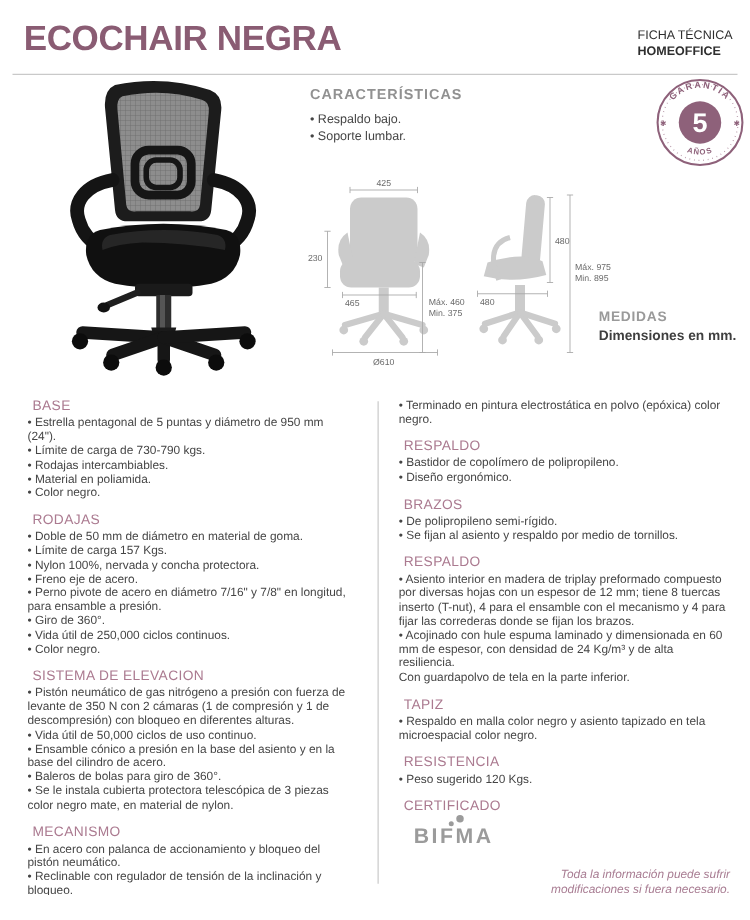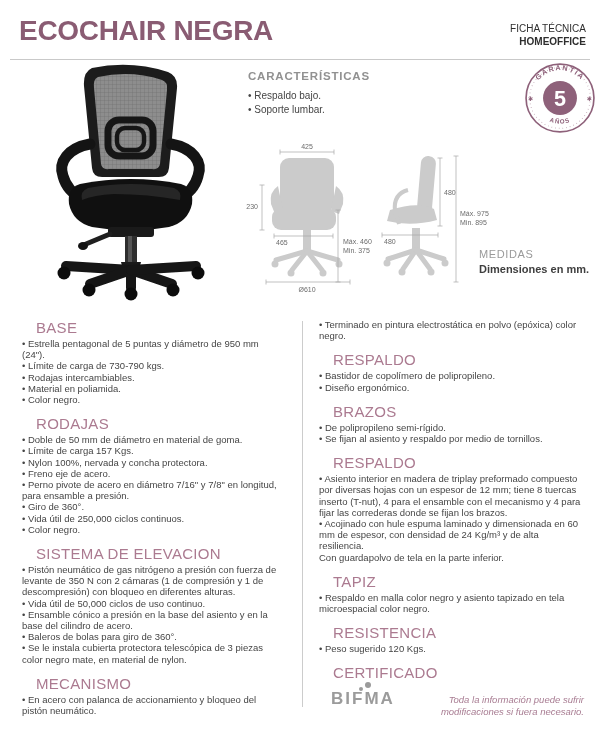--- a/index.html
+++ b/index.html
@@ -3,49 +3,49 @@
 <meta charset="utf-8">
 <style>
   * { margin:0; padding:0; box-sizing:border-box; }
   html,body { background:#ffffff; }
   .page {
     position:relative; width:600px; height:716px; background:#fff; overflow:hidden;
     font-family:"Liberation Sans", sans-serif; color:#454545;padding-left:36px;
   }
   .title { position:absolute; left:19px; top:15px; font-size:28px; font-weight:bold;
            color:#8a5c73; letter-spacing:-0.3px; }
-  .doc-meta { position:absolute; right:14px; top:22px; text-align:right; font-size:10px;
+  .doc-meta { position:absolute; right:14px; top:22px; font-size:10px;
               color:#2e2e2e; line-height:1.3; }
   .doc-meta .brand { font-weight:bold; }
   .header-rule { position:absolute; left:10px; top:59px; width:580px; height:1px; background:#c9c9c9; }
 
   .chair-photo { position:absolute; left:28px; top:64px; width:206px; height:240px; }
   .chair-photo svg { width:100%; height:100%; }
 
   .carac { position:absolute; left:248px; top:70px; width:215px; }
   .carac h2 { font-size:11.5px; color:#919191; font-weight:700; letter-spacing:0.8px; margin:0 0 8px; }
   .carac p { font-size:10px; color:#454545; margin:0 0 3px; }
 
   .badge { position:absolute; left:524px; top:62px; width:72px; height:72px; }
   .badge svg { width:100%; height:100%; }
 
   .diagram { position:absolute; left:242px; top:140px; width:250px; height:160px; }
   .diagram svg { width:100%; height:100%; }
   svg text { font-family:"Liberation Sans", sans-serif; }
   .dim-label { font-size:7px; fill:#6b6b6b; }
 
   .medidas { position:absolute; left:479px; top:248px; }
-  .medidas .m1 { font-size:11px; color:#9a9a9a; letter-spacing:0.6px; }
+  .medidas .m1 { font-size:11px; color:#9a9a9a; letter-spacing:0.6px;font-weight:bold; }
   .medidas .m2 { font-size:11px; color:#3f3f3f; font-weight:600; margin-top:3px; }
 
   .specs { position:absolute; left:22px; top:319px; display:flex; }
   .col { width:262px; }
   .vdiv { width:1px; height:386px; background:#cccccc; margin:2px 16px 0 18px; }
   .section { margin-bottom:10px; }
-  .section h3 { font-size:15px; font-weight:normal; color:#ab7a90; letter-spacing:0.3px; margin:0 14px 2px; }
+  .section h3 { font-size:11px; font-weight:normal; color:#ab7a90; letter-spacing:0.3px; margin:0 4px 2px; }
   .section p { font-size:9.5px; color:#454545; line-height:1.18; margin:0; }
 
   .bifma { position:relative; display:inline-block; margin-top:6px; }
   .bifma-text { font-size:17px; font-weight:bold; color:#9b9b9b; letter-spacing:2px;margin-left:12px; }
   .dot { position:absolute; border-radius:50%; background:#9b9b9b; }
   .dot1 { width:4px; height:4px; left:40px; top:-2px; }
   .dot2 { width:6px; height:6px; left:46px; top:-7px; }
 
   .footer-note { position:absolute; right:16px; top:694px; width:185px; text-align:right;
                  font-size:9.5px; font-style:italic; color:#a87c92; line-height:1.3; }

